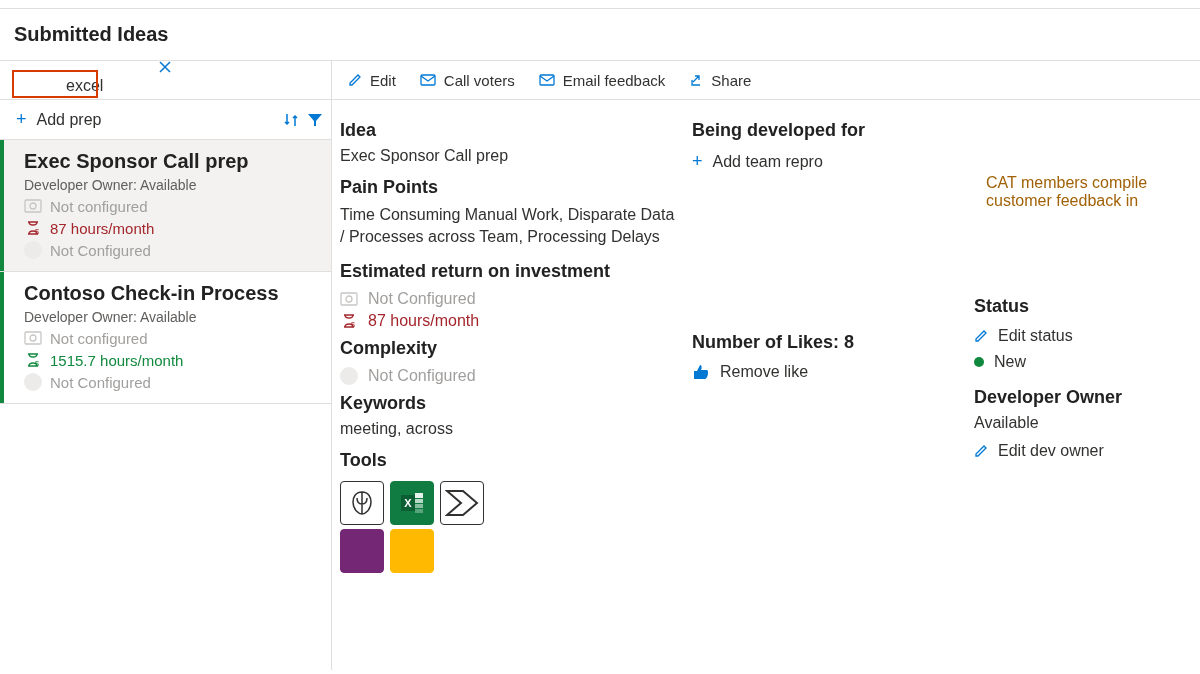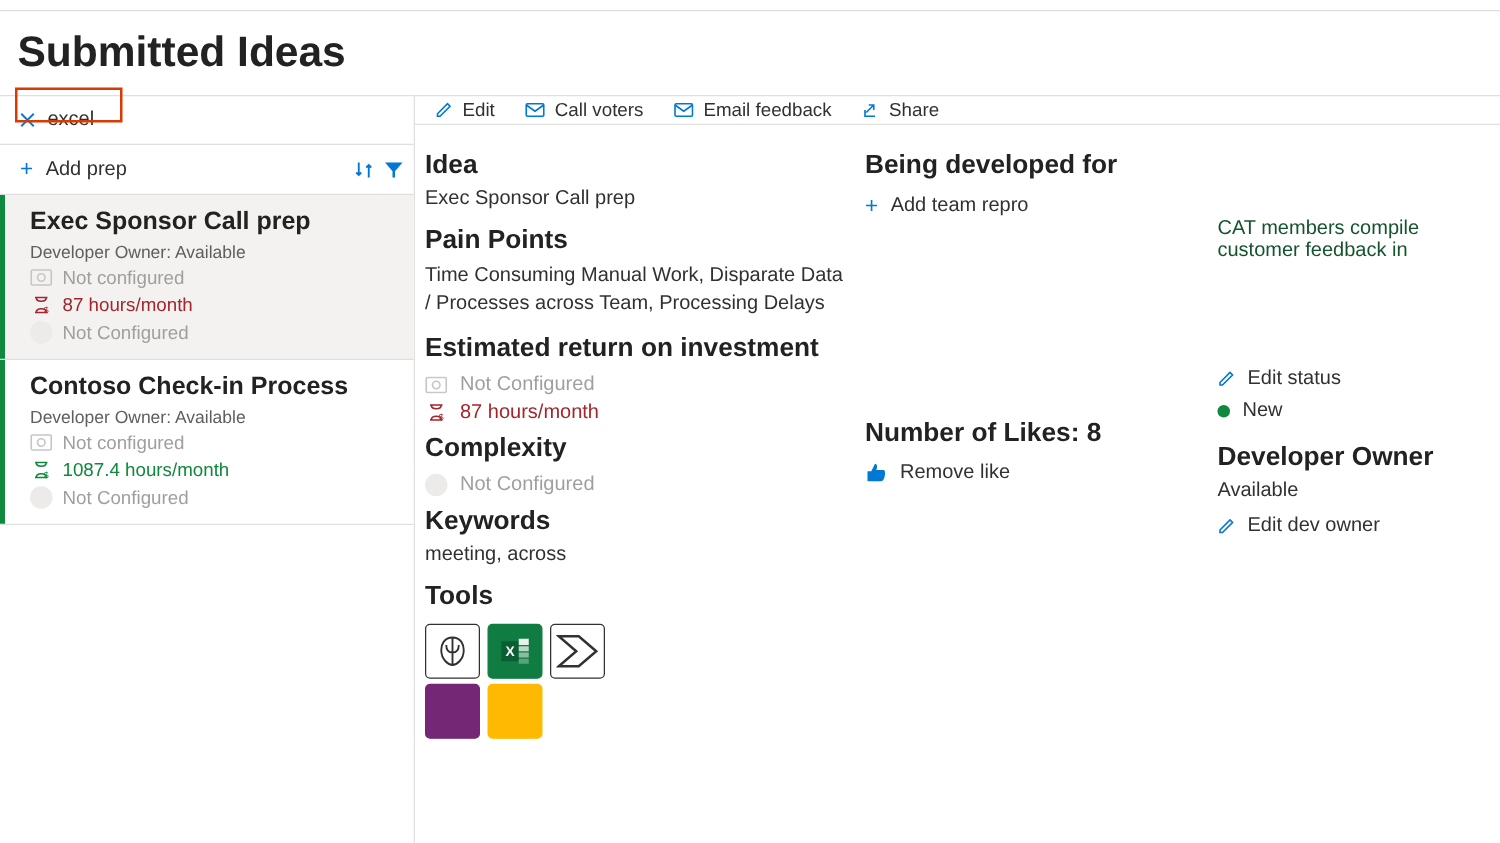--- a/index.html
+++ b/index.html
@@ -1,68 +1,68 @@
 <!DOCTYPE html>
 <html><head>
 <meta charset="utf-8">
 <style>
   * { box-sizing: border-box; margin: 0; padding: 0; }
   body { font-family: "Segoe UI", Arial, sans-serif; color: #323130; background: #fff; width: 1200px; height: 674px; overflow: hidden; }
   .topbar { height: 9px; border-bottom: 1px solid #e1dfdd; }
-  .page-title { font-size: 34px; font-weight: 600; padding: 14px 0 14px 14px; color: #222; }
+  .page-title { font-size: 20px; font-weight: 600; padding: 14px 0 14px 14px; color: #222; }
   .layout { display: flex; flex-direction: row; height: 610px; }
   .left { width: 332px; border-right: 1px solid #e1dfdd; display: flex; flex-direction: column; }
-  .search-row { display: flex; align-items: center; height: 40px; padding: 0 8px 0 16px; border-top: 1px solid #e1dfdd; border-bottom: 1px solid #e1dfdd; }
+  .search-row { display: flex; align-items: center; height: 40px; padding: 0 8px 0 16px; border-top: 1px solid #e1dfdd; border-bottom: 1px solid #e1dfdd; flex-direction: column; }
   .annot-box { position: absolute; border: 2px solid #d83b01; left: 12px; top: 70px; width: 86px; height: 28px; pointer-events:none;}
   .x-icon { color:#0078d4; font-size:14px; margin-right:10px; cursor:pointer;}
   .search-input { border:none; outline:none; font-size:16px; flex:1; color:#323130;}
   .addrow { display:flex; align-items:center; height:40px; padding:0 8px 0 16px; border-bottom:1px solid #e1dfdd;}
   .plus-icon { color:#0078d4; font-size:18px; font-weight:300; margin-right:10px;}
   .addrow-label { font-size:16px; color:#323130; flex:1;}
   .sort-icon, .filter-icon { color:#0078d4; font-size:16px; margin-left:8px; cursor:pointer;}
   .cards { flex:1; overflow-y:auto;}
   .card { padding: 10px 16px 12px 24px; border-bottom:1px solid #e1dfdd; position:relative; }
   .card.selected { background:#f3f2f1; }
   .card .stripe { position:absolute; left:0; top:0; bottom:0; width:4px;}
   .card .stripe.green { background:#10893e;}
   .card-title { font-size:20px; font-weight:600; color:#222; margin-bottom:4px;}
   .card-sub { font-size:14px; color:#605e5c; margin-bottom:4px;}
   .meta { display:flex; align-items:center; gap:8px; font-size:15px; color:#a19f9d; margin-top:4px;}
   .meta.red { color:#a4262c;}
   .meta.green { color:#10893e;}
   .meta.gray { color:#a19f9d;}
   .ico { display:inline-flex; width:18px; height:18px; align-items:center; justify-content:center;}
   .main { flex:1; display:flex; flex-direction:column;}
-  .cmdbar { display:flex; align-items:center; gap:24px; height:24px; padding:0 8px 0 16px; border-top:1px solid #e1dfdd; border-bottom:1px solid #e1dfdd;}
+  .cmdbar { display:flex; align-items:center; gap:24px; height:40px; padding:0 8px 0 16px; border-top:1px solid #e1dfdd; border-bottom:1px solid #e1dfdd;}
   .cmd { display:flex; align-items:center; gap:8px; font-size:15px; color:#323130; cursor:pointer;}
   .cmd .ci { color:#0078d4; font-size:15px;}
   .content { flex:1; display:flex; padding: 14px 36px 0 8px; gap: 12px; overflow:hidden;}
   .col { display:flex; flex-direction:column; }
   .col1 { width: 340px; }
   .col2 { width: 270px; }
   .col3 { flex:1; }
-  h3 { font-size:21px; font-weight:600; color:#222; margin-bottom:6px; margin-top:6px;}
+  h3 { font-size:18px; font-weight:600; color:#222; margin-bottom:6px; margin-top:6px;}
   .val { font-size:16px; color:#323130; margin-bottom:6px;}
   .linkrow { display:flex; align-items:center; gap:10px; font-size:16px; color:#323130; cursor:pointer; margin-top:4px; margin-bottom:4px;}
   .linkrow .plus-icon { margin-right:0;}
   .linkrow .pen { color:#0078d4;}
   .dot { width:10px; height:10px; border-radius:50%; background:#10893e; display:inline-block;}
   .thumb { color:#0078d4; font-size:18px;}
   .tools-row { display:flex; gap:6px; flex-wrap:wrap; margin-top:4px;}
   .tool { width:44px; height:44px; border:1px solid #323130; border-radius:4px; display:flex; align-items:center; justify-content:center; font-size:22px; font-weight:bold;}
   .tool.brain { background:#fff; color:#323130;}
   .tool.excel { background:#107c41; color:#fff; border-color:#107c41;}
   .tool.pa { background:#fff; color:#323130;}
   .tool.purple { background:#742774; border-color:#742774; color:#fff;}
   .tool.yellow { background:#ffb900; border-color:#ffb900; color:#323130;}
   .roi-row { display:flex; align-items:center; gap:10px; font-size:16px; margin:2px 0;}
   .roi-row.gray { color:#a19f9d;}
   .roi-row.red { color:#a4262c;}
   .circle-gray { width:18px; height:18px; border-radius:50%; background:#edebe9; display:inline-block;}
-  .feedback { font-size:16px; color:#14532d; margin-top:60px;}
+  .feedback { font-size:16px; color:#a16207; margin-top:60px;margin-left:12px;}
   svg { display:block; }
 </style>
 </head>
 <body>
 
 <div class="topbar"></div>
 <div class="page-title">Submitted Ideas</div>
 <div class="annot-box"></div>
 
 <div class="layout">
@@ -135,21 +135,21 @@
             </span>
             <span>Not configured</span>
           </div>
         <div class="meta green">
             <span class="ico">
               <svg width="16" height="16" viewBox="0 0 16 16">
                 <path d="M3 2 H13 M3 14 H13 M4 2 C4 6 12 6 12 2 M4 14 C4 10 12 10 12 14" stroke="#10893e" stroke-width="1.3" fill="none"></path>
                 <text x="10" y="14" font-size="7" fill="#10893e">$</text>
               </svg>
             </span>
-            <span>1087.4 hours/month</span>
+            <span>1515.7 hours/month</span>
           </div>
         <div class="meta gray">
             <span class="ico">
               <span class="circle-gray"></span>
             </span>
             <span>Not Configured</span>
           </div>
       </div>
     </div>
   </div>
@@ -277,20 +277,21 @@
             </span>
           <span>Remove like</span>
         </div>
       </div>
 
       <div class="col col3">
         <div class="feedback">CAT members compile customer feedback in</div>
 
         <div style="height:80px;"></div>
 
+        <h3>Status</h3>
         <div class="linkrow">
           <span class="pen">
               <svg width="14" height="14" viewBox="0 0 14 14">
                 <path d="M2 12 L4 12 L12 4 L10 2 L2 10 Z" fill="none" stroke="#0078d4" stroke-width="1.3"></path>
               </svg>
             </span>
           <span>Edit status</span>
         </div>
         <div class="linkrow">
           <span class="dot"></span>

